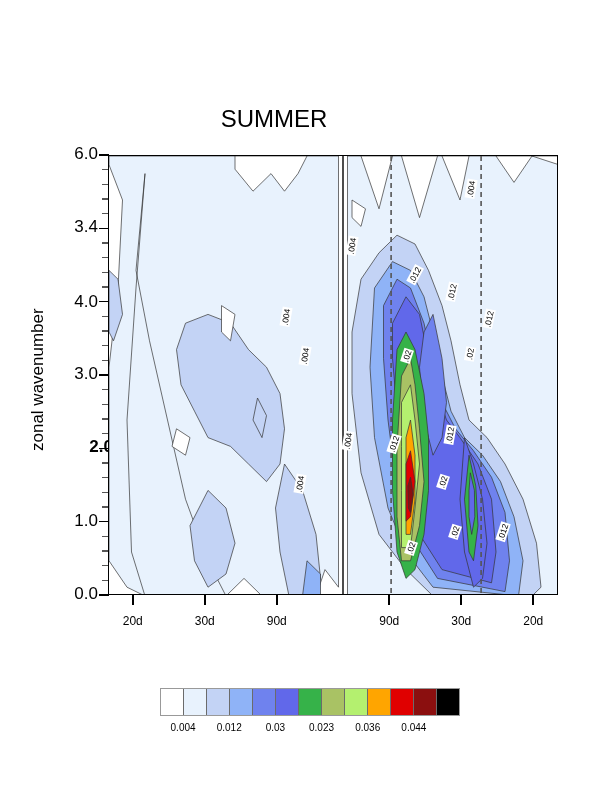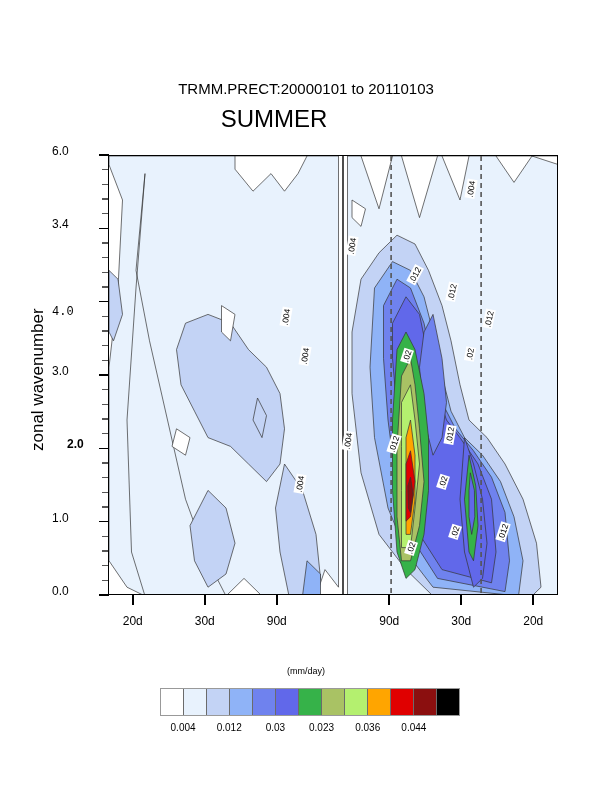--- a/index.html
+++ b/index.html
@@ -10,21 +10,21 @@
   .title-sub{position:absolute;left:0;top:105px;width:548px;text-align:center;font-size:24px;}
 
   .ylabel{position:absolute;left:26px;top:250px;width:24px;height:260px;
     writing-mode:vertical-rl;transform:rotate(180deg);
     font-size:17px;text-align:center;line-height:24px;}
 
   .plot-frame{position:absolute;left:108px;top:155px;width:450px;height:440px;
     border:1.6px solid #000;box-sizing:border-box;overflow:hidden;background:#fff;}
   .plot-svg{position:absolute;left:0;top:0;}
 
-  .ytick-label{position:absolute;width:46px;text-align:left;font-size:12px;}
+  .ytick-label{position:absolute;width:46px;text-align:right;font-size:17px;}
   .xtick-label{position:absolute;width:60px;text-align:center;font-size:12px;}
 
   .ytick{position:absolute;background:#555;height:1.4px;}
   .ytick.major{background:#000;height:1.6px;}
   .xtick{position:absolute;background:#555;width:1.4px;}
   .xtick.major{background:#000;width:1.6px;}
 
   .cb-units{position:absolute;left:0;top:666px;width:612px;text-align:center;font-size:9px;}
   .cb-wrap{position:absolute;left:160px;top:688px;width:300px;height:28px;
     border:1px solid #999;box-sizing:border-box;display:flex;}
@@ -33,29 +33,28 @@
   .cb-label{position:absolute;width:56px;text-align:center;font-size:10px;top:722px;}
 
   .clabel{position:absolute;background:#fff;font-size:8.5px;padding:0px 1px;
     white-space:nowrap;line-height:10px;}
 </style>
 </head>
 <body>
 
 <div id="root">
 
-  <div class="title-main">TRMM.PRECT:20000101 to 20110103</div>
   <div class="title-sub">SUMMER</div>
 
   <div class="ylabel">zonal wavenumber</div>
 
   <div id="ytick-labels">
       <div class="ytick-label" style="left: 52px; top: 144px;">6.0</div>
       <div class="ytick-label" style="left: 52px; top: 217.333px;">3.4</div>
-      <div class="ytick-label" style="left: 52px; top: 305px; font-family: Liberation Mono, monospace;">4.0</div>
+      <div class="ytick-label" style="left: 52px; top: 292px;">4.0</div>
       <div class="ytick-label" style="left: 52px; top: 364px;">3.0</div>
       <div class="ytick-label" style="left: 67px; top: 437.333px; font-weight: bold;">2.0</div>
       <div class="ytick-label" style="left: 52px; top: 510.667px;">1.0</div>
       <div class="ytick-label" style="left: 52px; top: 584px;">0.0</div>
     </div>
   <div id="xtick-labels">
       <div class="xtick-label" style="left: 102.75px; top: 614px;">20d</div>
       <div class="xtick-label" style="left: 174.75px; top: 614px;">30d</div>
       <div class="xtick-label" style="left: 246.75px; top: 614px;">90d</div>
       <div class="xtick-label" style="left: 359.25px; top: 614px;">90d</div>
@@ -163,21 +162,20 @@
         <div class="clabel" style="left: 341.1px; top: 279.4px; transform: translate(-50%, -50%) rotate(-80deg);">.012</div>
         <div class="clabel" style="left: 393.75px; top: 376.2px; transform: translate(-50%, -50%) rotate(-72deg);">.012</div>
         <div class="clabel" style="left: 298.35px; top: 200.2px; transform: translate(-50%, -50%) rotate(-72deg);">.02</div>
         <div class="clabel" style="left: 360.9px; top: 198px; transform: translate(-50%, -50%) rotate(-80deg);">.02</div>
         <div class="clabel" style="left: 334.35px; top: 325.6px; transform: translate(-50%, -50%) rotate(-72deg);">.02</div>
         <div class="clabel" style="left: 345.6px; top: 376.2px; transform: translate(-50%, -50%) rotate(-72deg);">.02</div>
         <div class="clabel" style="left: 302.4px; top: 392.48px; transform: translate(-50%, -50%) rotate(-72deg);">.02</div>
       </div>
   </div>
 
-  <div class="cb-units">(mm/day)</div>
   <div class="cb-wrap" id="colorbar">
       <div class="cb-cell" style="background: rgb(255, 255, 255);"></div>
       <div class="cb-cell" style="background: rgb(232, 242, 253);"></div>
       <div class="cb-cell" style="background: rgb(195, 211, 245);"></div>
       <div class="cb-cell" style="background: rgb(143, 179, 247);"></div>
       <div class="cb-cell" style="background: rgb(111, 130, 238);"></div>
       <div class="cb-cell" style="background: rgb(97, 104, 234);"></div>
       <div class="cb-cell" style="background: rgb(54, 178, 73);"></div>
       <div class="cb-cell" style="background: rgb(169, 194, 100);"></div>
       <div class="cb-cell" style="background: rgb(180, 240, 111);"></div>

